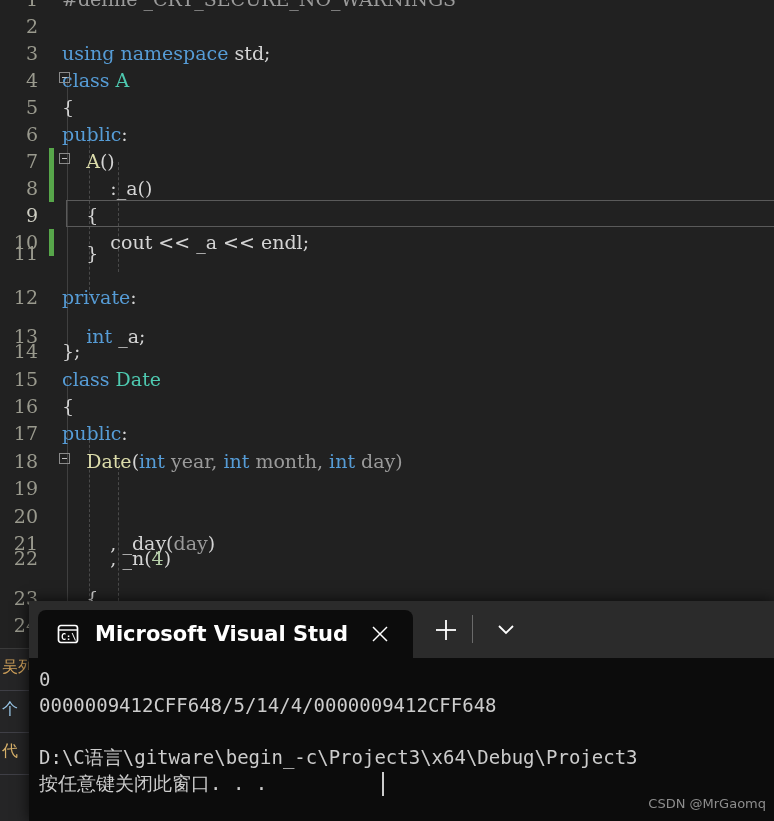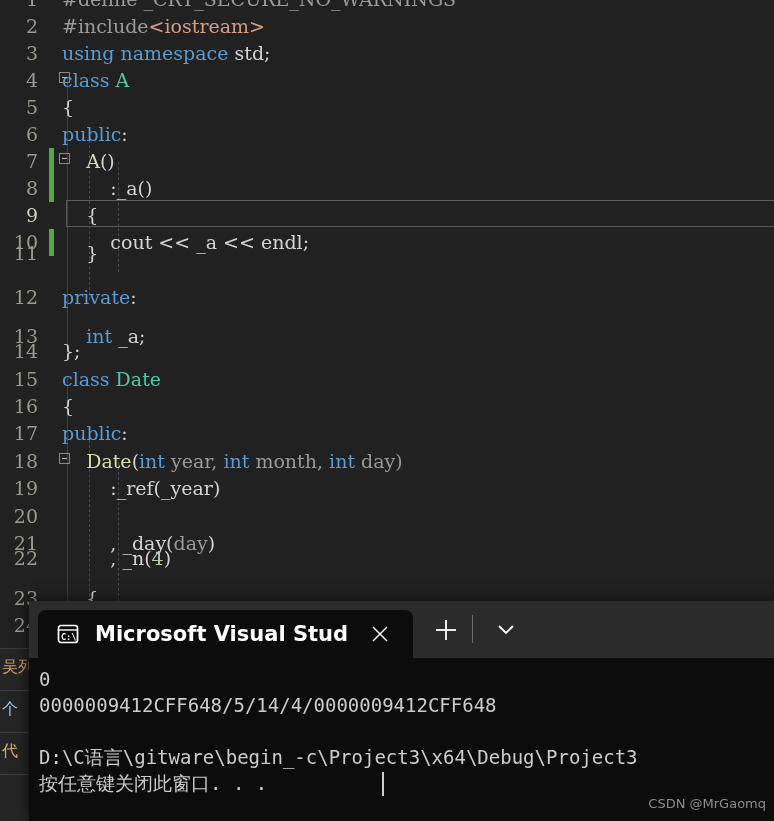--- a/index.html
+++ b/index.html
@@ -253,38 +253,38 @@
 
     <div class="guide" style="left:67px; top:78px; height:278px;"></div>
     <div class="guide dotted" style="left:89px; top:135px; height:165px;"></div>
     <div class="guide dotted" style="left:118px; top:162px; height:110px;"></div>
     <div class="guide" style="left:67px; top:376px; height:245px;"></div>
     <div class="guide dotted" style="left:89px; top:435px; height:186px;"></div>
     <div class="guide dotted" style="left:118px; top:462px; height:159px;"></div>
 
     <div id="code-lines">
         <div class="code-line" style="top: -14px;"><span class="ln">1</span><span class="code-txt"><span class="pp">#define _CRT_SECURE_NO_WARNINGS</span></span></div>
-        <div class="code-line" style="top: 13px;"><span class="ln">2</span><span class="code-txt"><span class="pp">#include</span><span class="str">&lt;iostream&gt;</span></span></div>
+        <div class="code-line" style="top: 13px;"><span class="ln">2</span></div>
         <div class="code-line" style="top: 40px;"><span class="ln">3</span><span class="code-txt"><span class="kw">using namespace</span><span class="plain"> std;</span></span></div>
         <div class="code-line" style="top: 67px;"><span class="ln">4</span><span class="code-txt"><span class="kw">class </span><span class="typ">A</span></span></div>
         <div class="code-line" style="top: 94px;"><span class="ln">5</span><span class="code-txt"><span class="brace">{</span></span></div>
         <div class="code-line" style="top: 121px;"><span class="ln">6</span><span class="code-txt"><span class="kw">public</span><span class="plain">:</span></span></div>
         <div class="code-line" style="top: 148px;"><span class="ln">7</span><span class="code-txt"><span class="plain">    </span><span class="fn">A</span><span class="plain">()</span></span></div>
         <div class="code-line" style="top: 175px;"><span class="ln">8</span><span class="code-txt"><span class="plain">        :_a()</span></span></div>
         <div class="code-line" style="top: 202px;"><span class="ln cur">9</span><span class="code-txt"><span class="brace">    {</span></span></div>
         <div class="code-line" style="top: 229px;"><span class="ln">10</span><span class="code-txt"><span class="plain">        cout &lt;&lt; _a &lt;&lt; endl;</span></span></div>
         <div class="code-line" style="top: 240px; padding-left: 17px;"><span class="ln">11</span><span class="code-txt"><span class="brace">    }</span></span></div>
         <div class="code-line" style="top: 284px;"><span class="ln">12</span><span class="code-txt"><span class="kw">private</span><span class="plain">:</span></span></div>
         <div class="code-line" style="top: 311px; margin-top: 12px;"><span class="ln">13</span><span class="code-txt"><span class="plain">    </span><span class="kw">int</span><span class="plain"> _a;</span></span></div>
         <div class="code-line" style="top: 338px;"><span class="ln">14</span><span class="code-txt"><span class="brace">};</span></span></div>
         <div class="code-line" style="top: 366px;"><span class="ln">15</span><span class="code-txt"><span class="kw">class </span><span class="typ">Date</span></span></div>
         <div class="code-line" style="top: 393px;"><span class="ln">16</span><span class="code-txt"><span class="brace">{</span></span></div>
         <div class="code-line" style="top: 420px;"><span class="ln">17</span><span class="code-txt"><span class="kw">public</span><span class="plain">:</span></span></div>
         <div class="code-line" style="top: 448px;"><span class="ln">18</span><span class="code-txt"><span class="plain">    </span><span class="fn">Date</span><span class="plain">(</span><span class="kw">int</span><span class="var"> year, </span><span class="kw">int</span><span class="var"> month, </span><span class="kw">int</span><span class="var"> day)</span></span></div>
-        <div class="code-line" style="top: 475px;"><span class="ln">19</span><span class="code-txt"><span class="plain">        :_ref(_year)</span></span></div>
+        <div class="code-line" style="top: 475px;"><span class="ln">19</span></div>
         <div class="code-line" style="top: 503px;"><span class="ln">20</span></div>
         <div class="code-line" style="top: 530px;"><span class="ln">21</span><span class="code-txt"><span class="plain">        , _day(</span><span class="var">day</span><span class="plain">)</span></span></div>
         <div class="code-line" style="top: 545px;"><span class="ln">22</span><span class="code-txt"><span class="plain">        , _n(</span><span class="num">4</span><span class="plain">)</span></span></div>
         <div class="code-line" style="top: 585px;"><span class="ln">23</span><span class="code-txt"><span class="brace">    {</span></span></div>
         <div class="code-line" style="top: 612px;"><span class="ln">24</span><span class="code-txt"><span class="plain"></span></span></div>
       </div>
     <div id="change-bars">
         <div class="changebar" style="top: 148px; height: 54px;"></div>
         <div class="changebar" style="top: 229px; height: 27px;"></div>
       </div>

